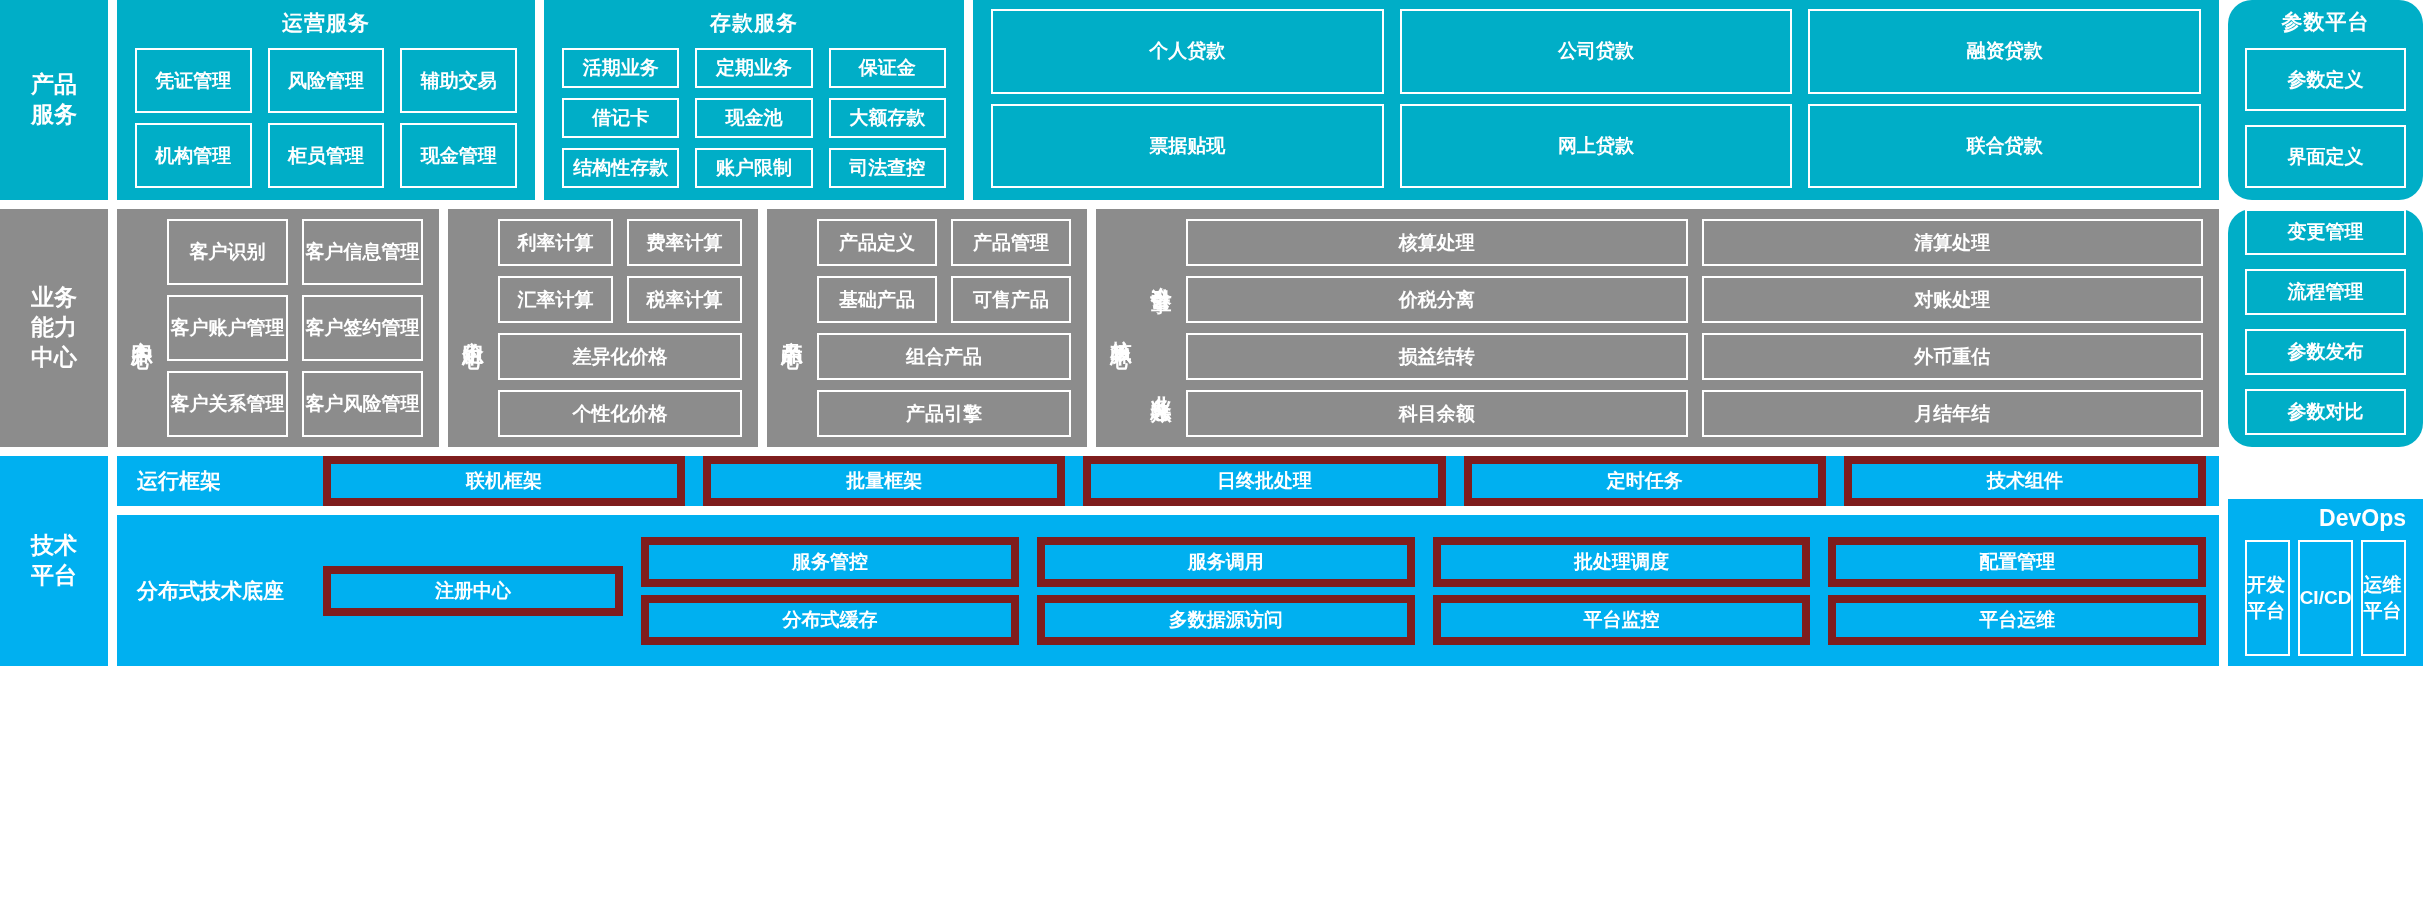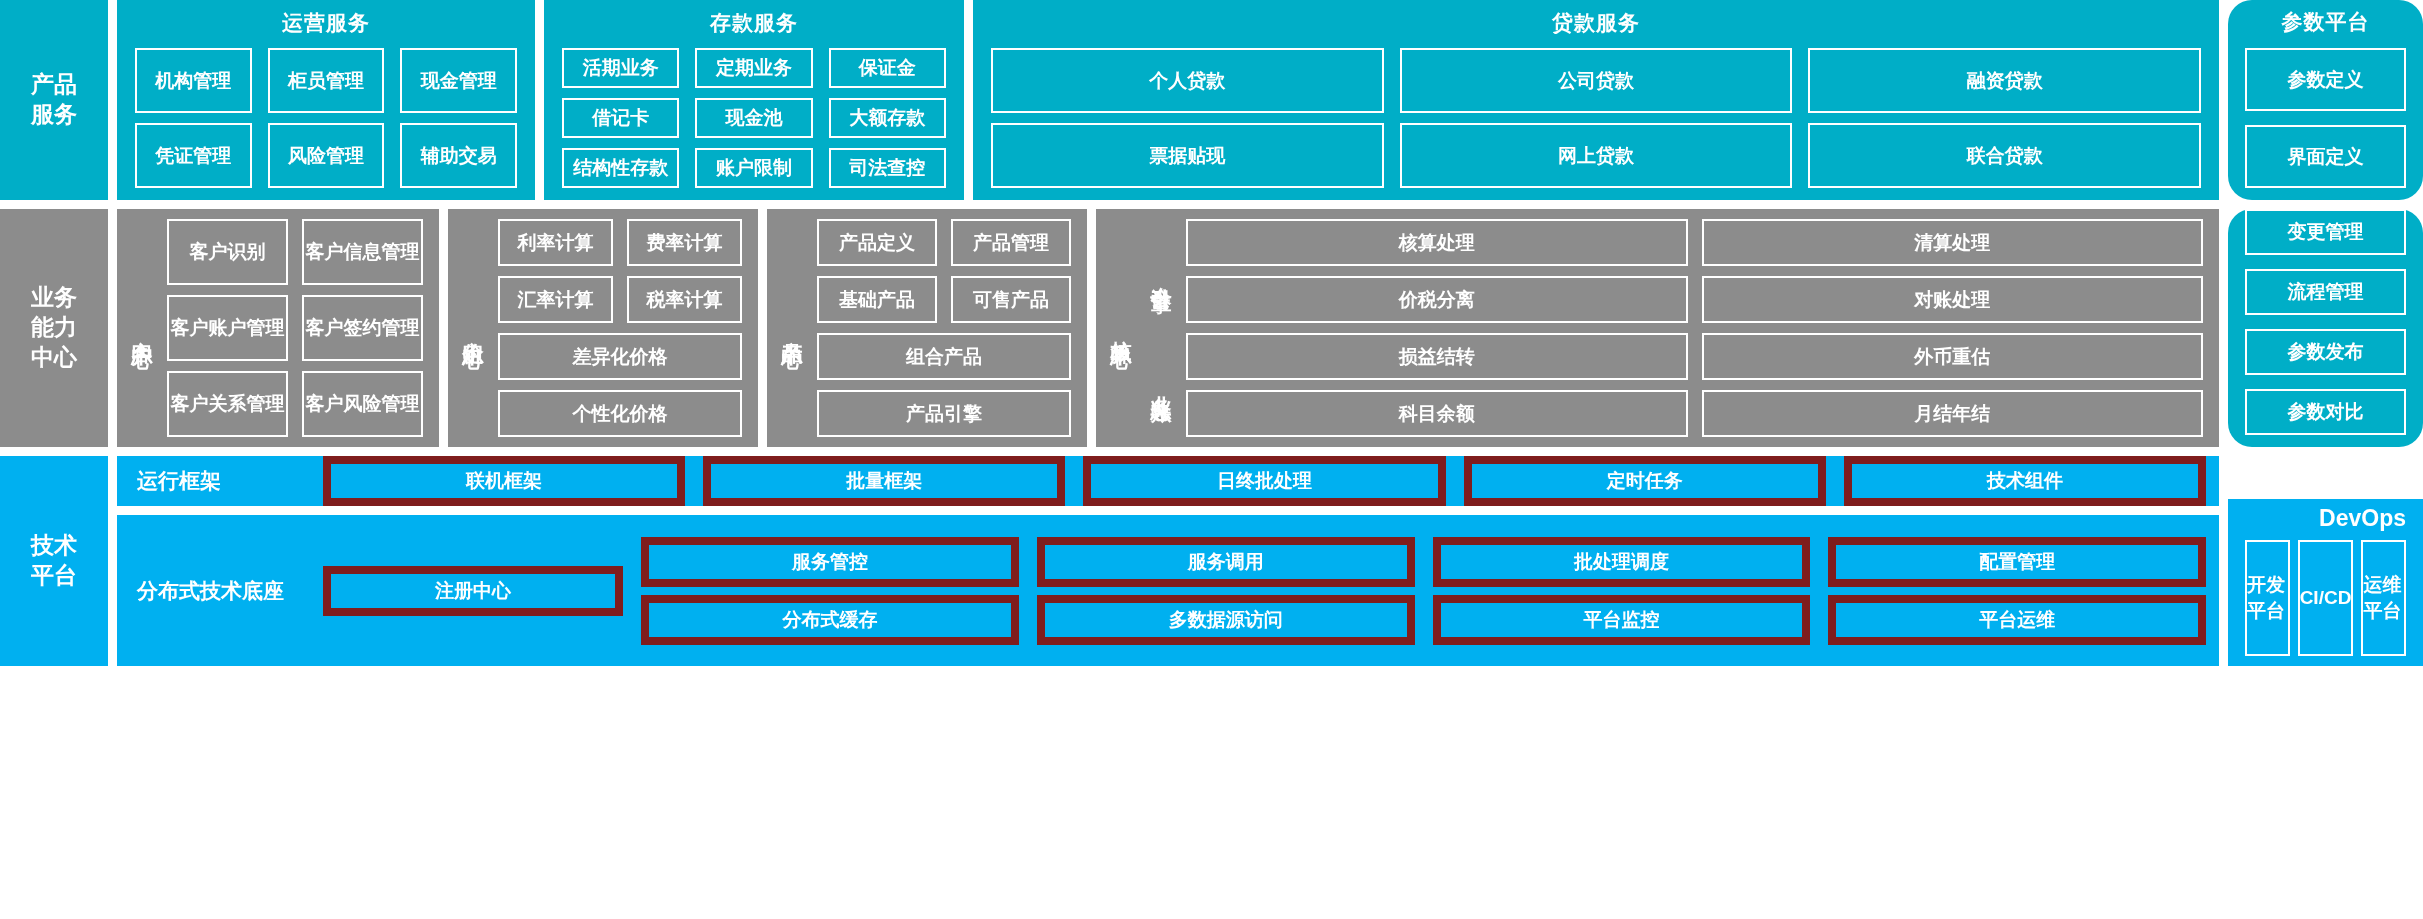--- a/index.html
+++ b/index.html
@@ -133,29 +133,29 @@
 
   <div class="band band1">
     <div class="spine teal">产品<br>服务</div>
 
     <div class="groups">
 
       <div class="svc-panel op-grp">
         <div class="svc-title">运营服务</div>
         <div class="svc-grid">
           <div class="svc-row">
+            <div class="tile">凭证管理</div>
+            <div class="tile">风险管理</div>
+            <div class="tile">辅助交易</div>
+          </div>
+          <div class="svc-row">
             <div class="tile">机构管理</div>
             <div class="tile">柜员管理</div>
             <div class="tile">现金管理</div>
           </div>
-          <div class="svc-row">
-            <div class="tile">凭证管理</div>
-            <div class="tile">风险管理</div>
-            <div class="tile">辅助交易</div>
-          </div>
         </div>
       </div>
 
       <div class="svc-panel dep-grp">
         <div class="svc-title">存款服务</div>
         <div class="svc-grid">
           <div class="svc-row">
             <div class="tile">活期业务</div>
             <div class="tile">定期业务</div>
             <div class="tile">保证金</div>
@@ -167,21 +167,20 @@
           </div>
           <div class="svc-row">
             <div class="tile">结构性存款</div>
             <div class="tile">账户限制</div>
             <div class="tile">司法查控</div>
           </div>
         </div>
       </div>
 
       <div class="svc-panel loan-grp">
-        <div class="svc-title">贷款服务</div>
         <div class="svc-grid">
           <div class="svc-row">
             <div class="tile">个人贷款</div>
             <div class="tile">公司贷款</div>
             <div class="tile">融资贷款</div>
           </div>
           <div class="svc-row">
             <div class="tile">票据贴现</div>
             <div class="tile">网上贷款</div>
             <div class="tile">联合贷款</div>

